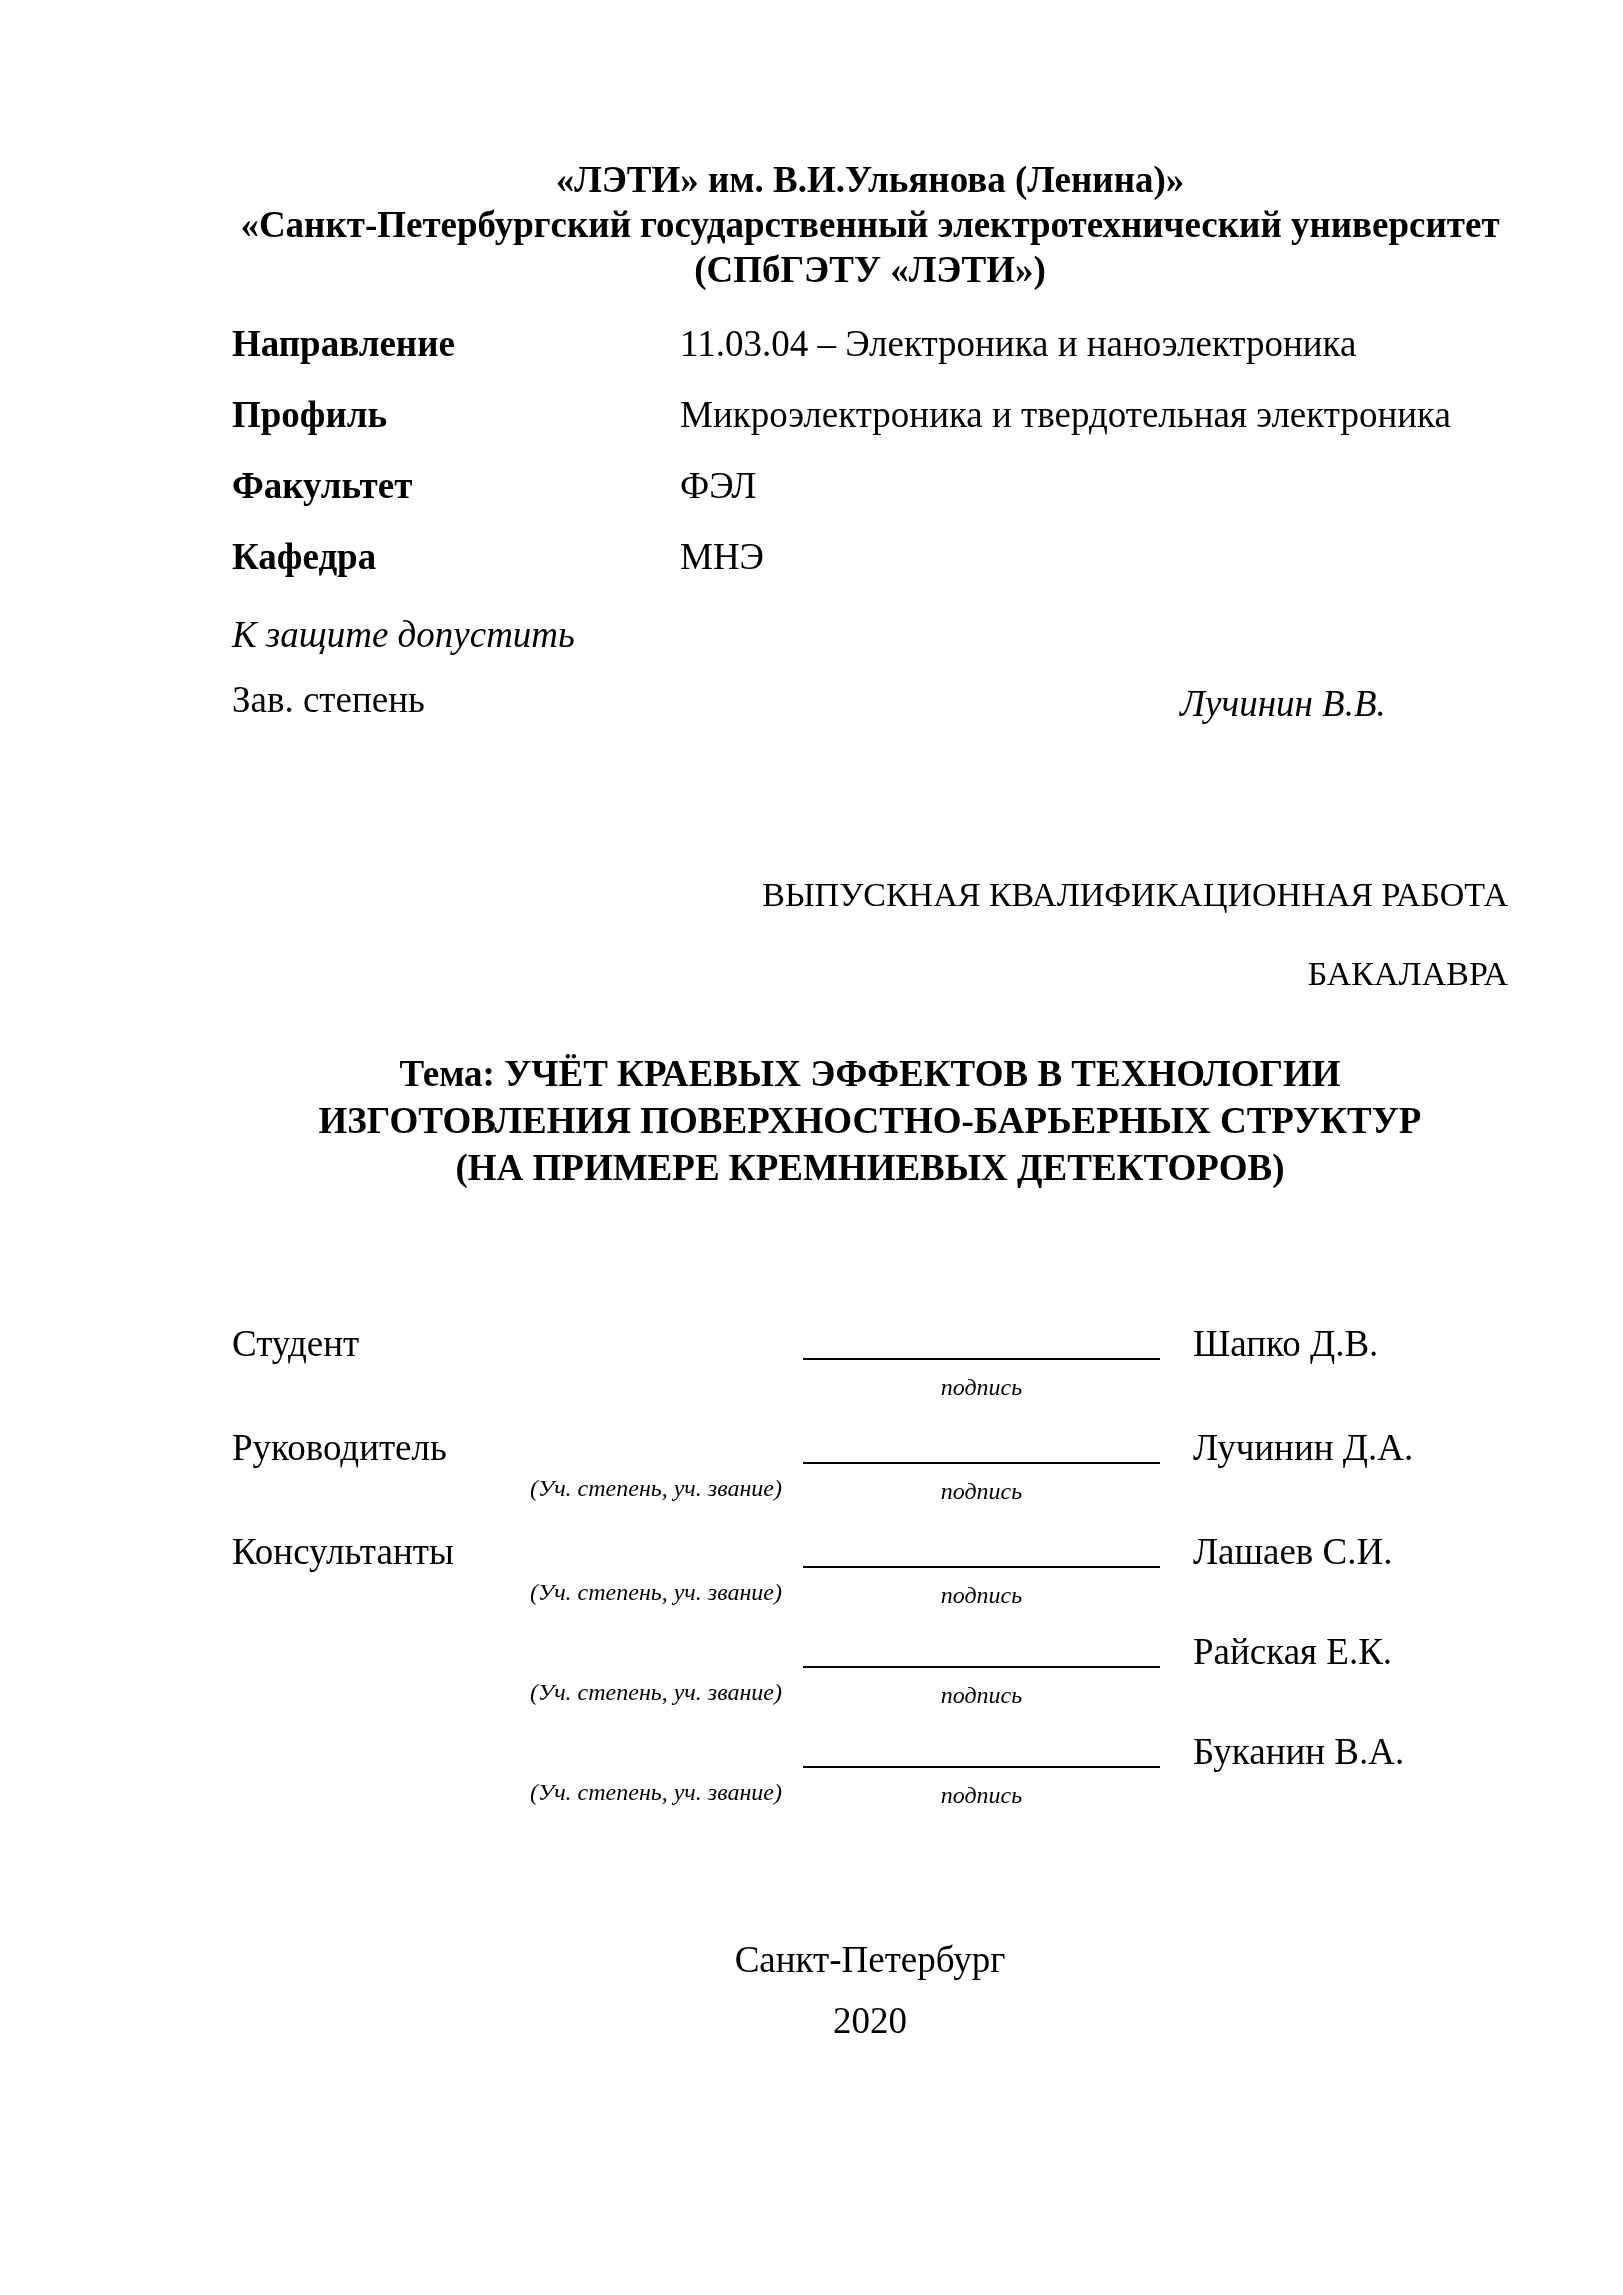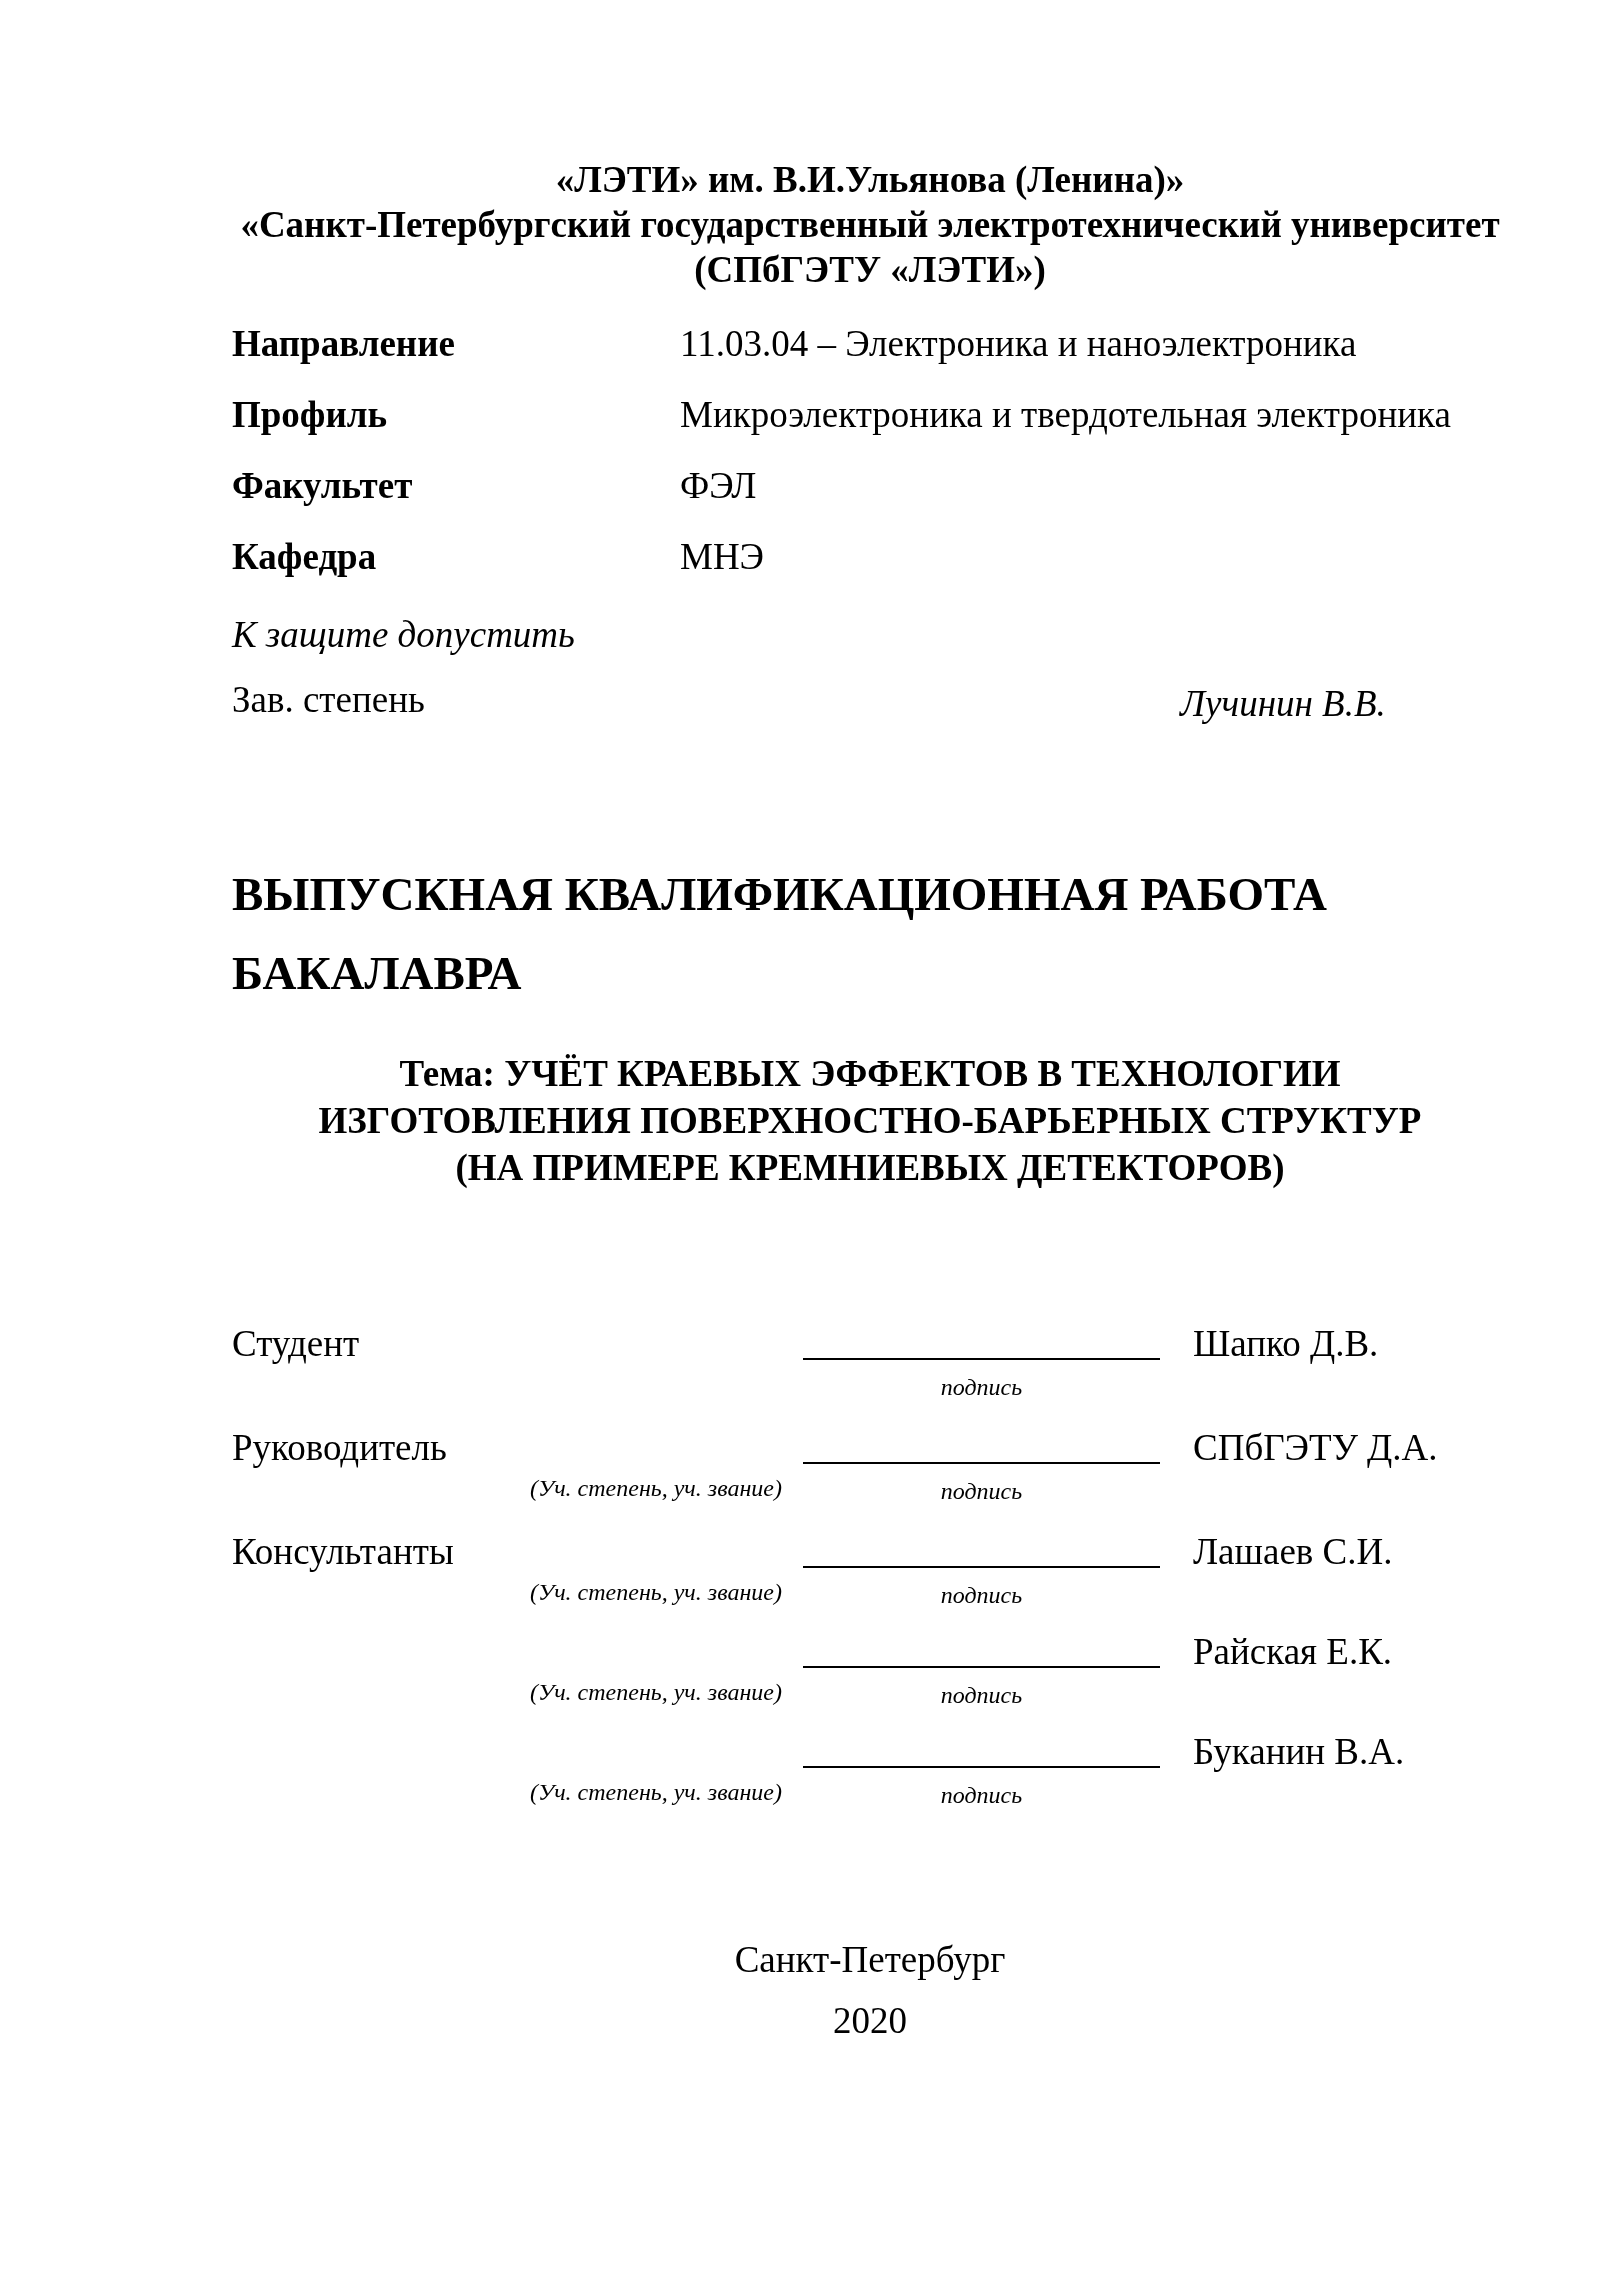--- a/index.html
+++ b/index.html
@@ -53,23 +53,23 @@
     margin-top: 19.6px;
     font-size: 37px;
     line-height: 45px;
     height: 45px;
   }
   .approval-name { position: absolute; left: 948px; top: 4px; font-style: italic; }
 
   
   .main-title {
     margin-top: 133px;
-    text-align: left;
-    font-weight: bold;
-    font-size: 47px;
+    text-align: right;
+    font-weight: normal;
+    font-size: 34px;
     line-height: 79px;
   }
 
   
   .topic {
     margin-top: 37px;
     text-align: center;
     font-weight: bold;
     font-size: 37px;
     line-height: 47px;
@@ -176,21 +176,21 @@
       <div class="sig-row">
         <div class="sig-label">Студент</div>
         <div class="sig-line"></div>
         <div class="sig-name">Шапко Д.В.</div>
         <div class="sig-caption-sign">подпись</div>
       </div>
 
       <div class="sig-row gap-lg">
         <div class="sig-label">Руководитель</div>
         <div class="sig-line"></div>
-        <div class="sig-name">СПбГЭТУ Д.А.</div>
+        <div class="sig-name">Лучинин Д.А.</div>
         <div class="sig-caption-degree">(Уч. степень, уч. звание)</div>
         <div class="sig-caption-sign">подпись</div>
       </div>
 
       <div class="sig-row gap-lg">
         <div class="sig-label">Консультанты</div>
         <div class="sig-line"></div>
         <div class="sig-name">Лашаев С.И.</div>
         <div class="sig-caption-degree">(Уч. степень, уч. звание)</div>
         <div class="sig-caption-sign">подпись</div>

